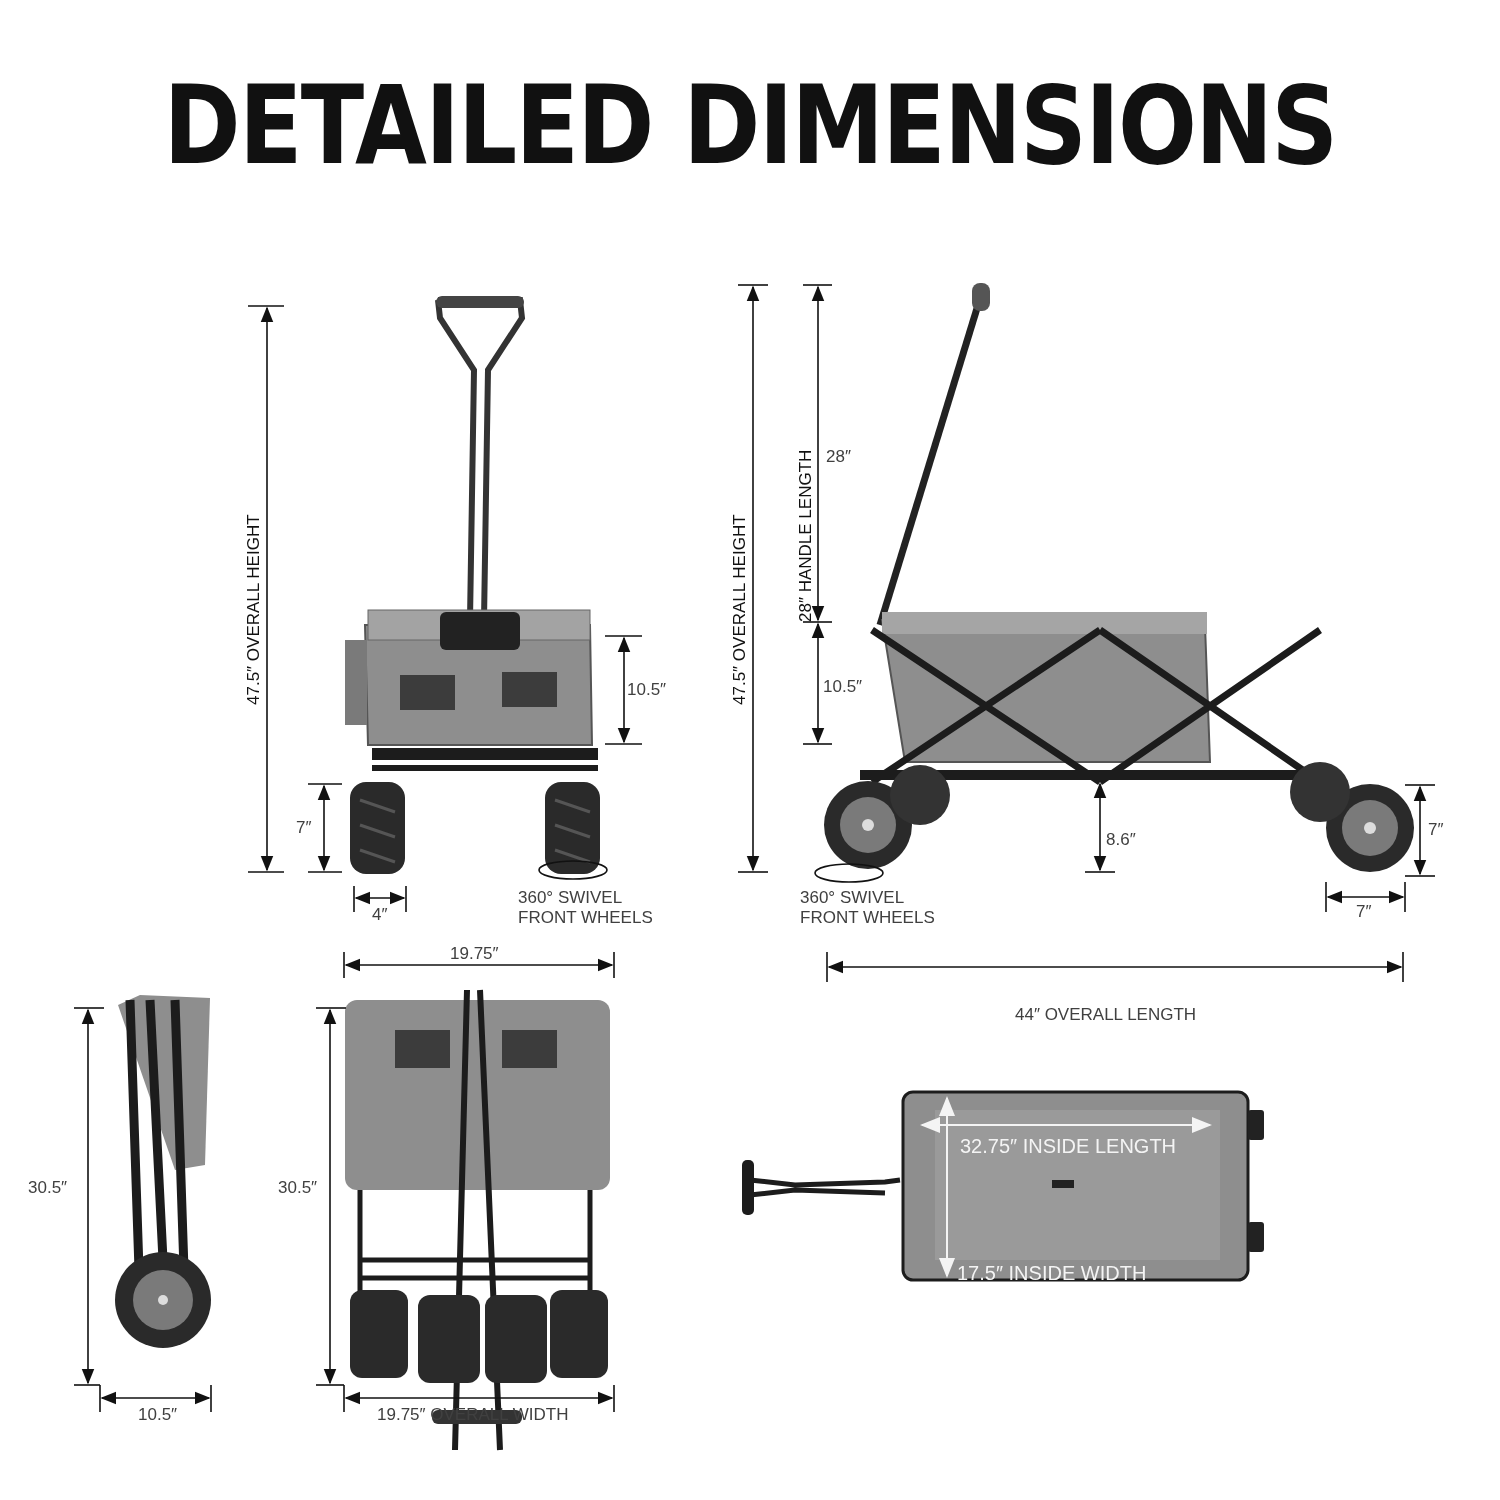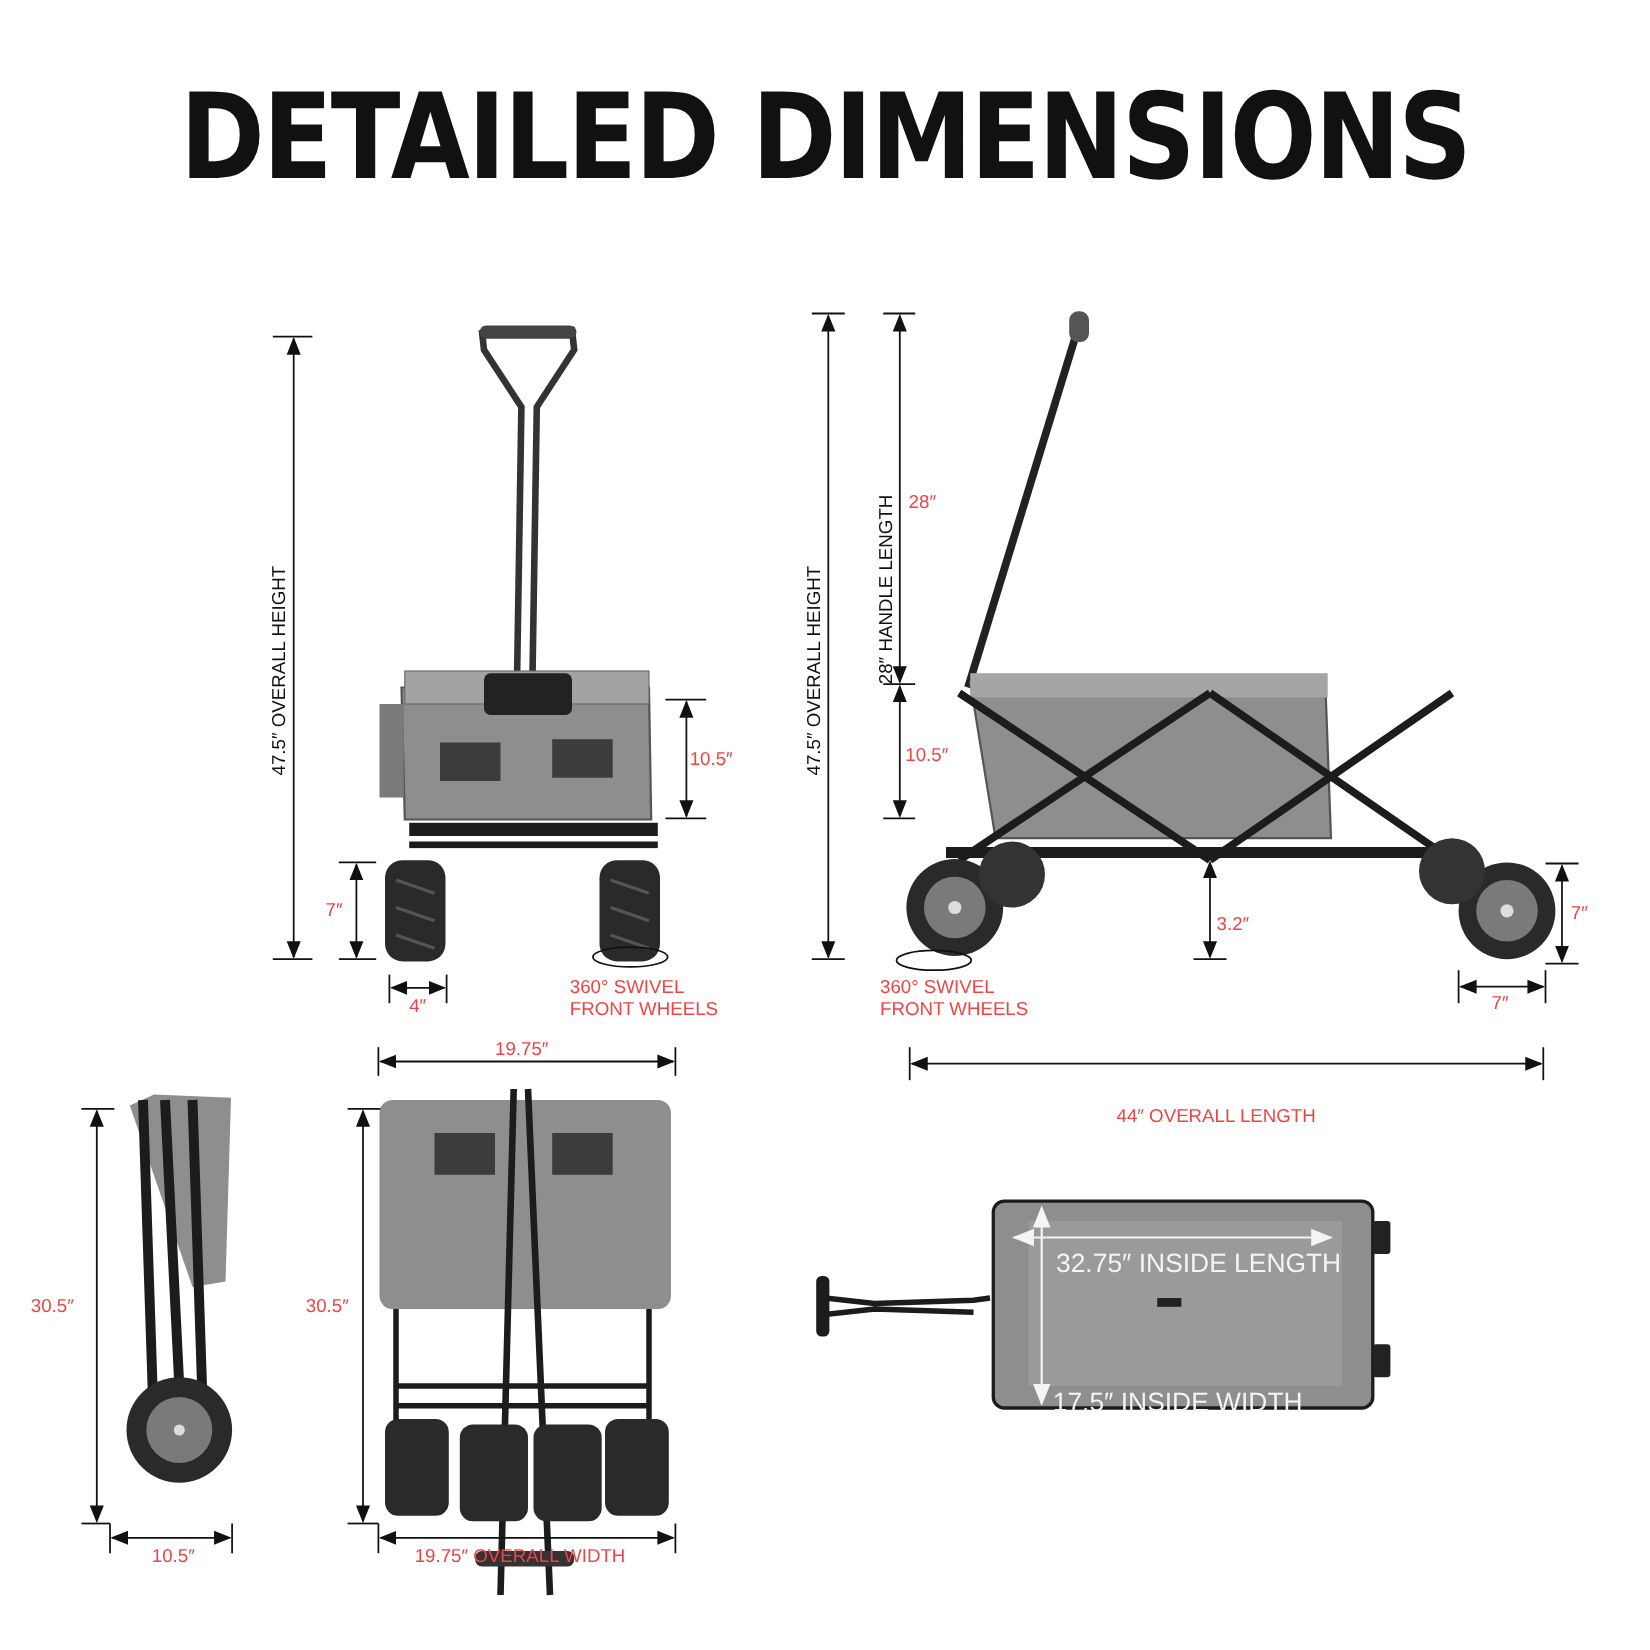--- a/index.html
+++ b/index.html
@@ -1,22 +1,22 @@
 <!DOCTYPE html>
 <html><head>
 <meta charset="utf-8">
 <style>
   html, body { margin:0; padding:0; background:#ffffff; }
   body { width:1500px; height:1500px; position:relative; overflow:hidden;
          font-family:"Liberation Sans", sans-serif; color:#111; }
   .title { position:absolute; left:0; top:72px; width:1500px; text-align:center;
            font-family:"DejaVu Sans", sans-serif; font-weight:bold; font-size:108px;
            letter-spacing:-2px; transform:scaleX(0.86); transform-origin:center; line-height:1; }
-  .lbl { position:absolute; font-size:17px; white-space:nowrap; color:#ef4444; }
-  .lbl.white { color:#f4f4f4; font-size:24px; }
+  .lbl { position:absolute; font-size:17px; white-space:nowrap; color:#404040; }
+  .lbl.white { color:#f4f4f4; font-size:20px; }
   .vlbl { position:absolute; font-size:17px; white-space:nowrap; transform:rotate(-90deg); transform-origin:left top; }
   .center { line-height:1.15; }
   svg { position:absolute; left:0; top:0; }
 </style>
 </head>
 <body>
 
 <div class="title">DETAILED DIMENSIONS</div>
 
 <svg width="1500" height="1500">
@@ -171,21 +171,21 @@
 <div class="lbl" style="left:372px; top:905px;">4″</div>
 <div class="lbl center" style="left:518px; top:888px;">
   <div>360° SWIVEL</div>
   <div>FRONT WHEELS</div>
 </div>
 
 <div class="vlbl" style="left:730px; top:705px;">47.5″ OVERALL HEIGHT</div>
 <div class="vlbl" style="left:796px; top:622px;">28″ HANDLE LENGTH</div>
 <div class="lbl" style="left:826px; top:447px;">28″</div>
 <div class="lbl" style="left:823px; top:677px;">10.5″</div>
-<div class="lbl" style="left:1106px; top:830px;">3.2″</div>
+<div class="lbl" style="left:1106px; top:830px;">8.6″</div>
 <div class="lbl" style="left:1428px; top:820px;">7″</div>
 <div class="lbl" style="left:1356px; top:902px;">7″</div>
 <div class="lbl" style="left:1015px; top:970px;margin-top:35px;">44″ OVERALL LENGTH</div>
 <div class="lbl center" style="left:800px; top:888px;">
   <div>360° SWIVEL</div>
   <div>FRONT WHEELS</div>
 </div>
 
 <div class="lbl" style="left:28px; top:1178px;">30.5″</div>
 <div class="lbl" style="left:138px; top:1405px;">10.5″</div>

